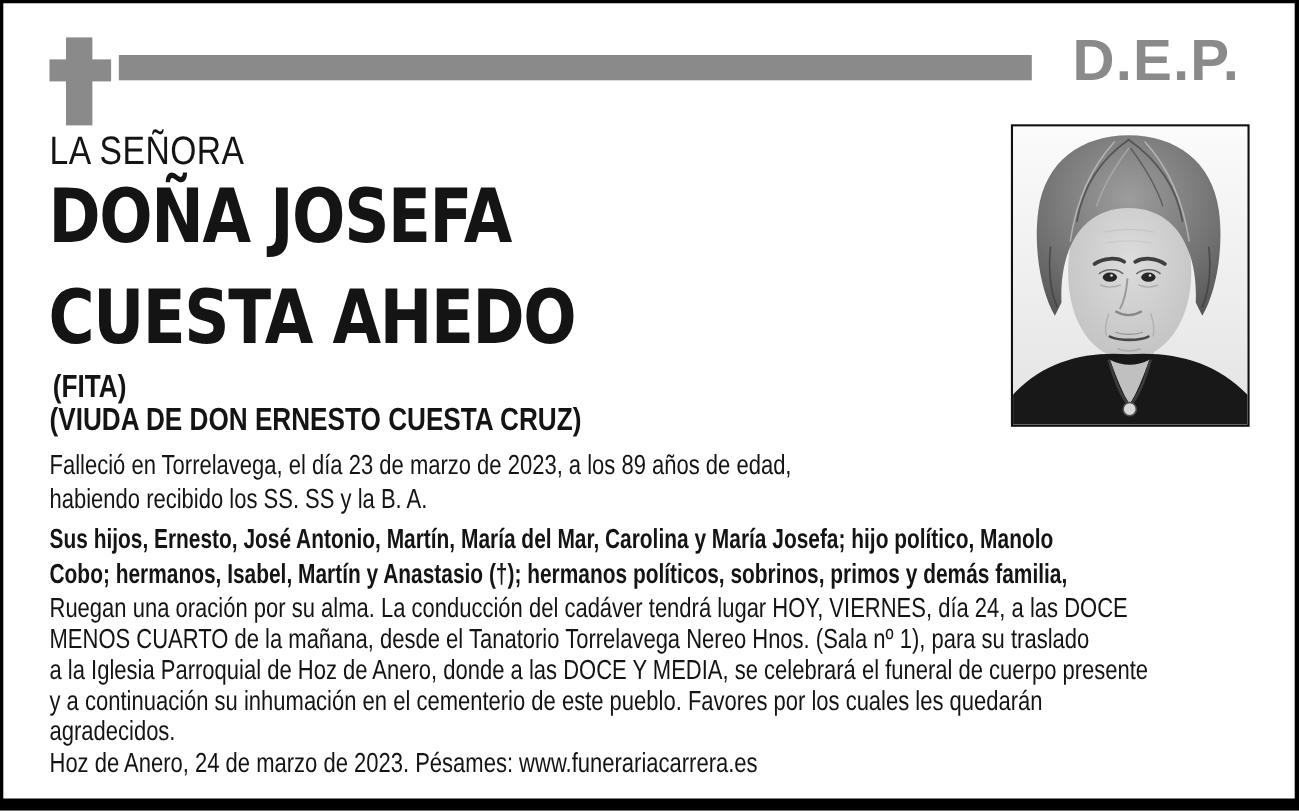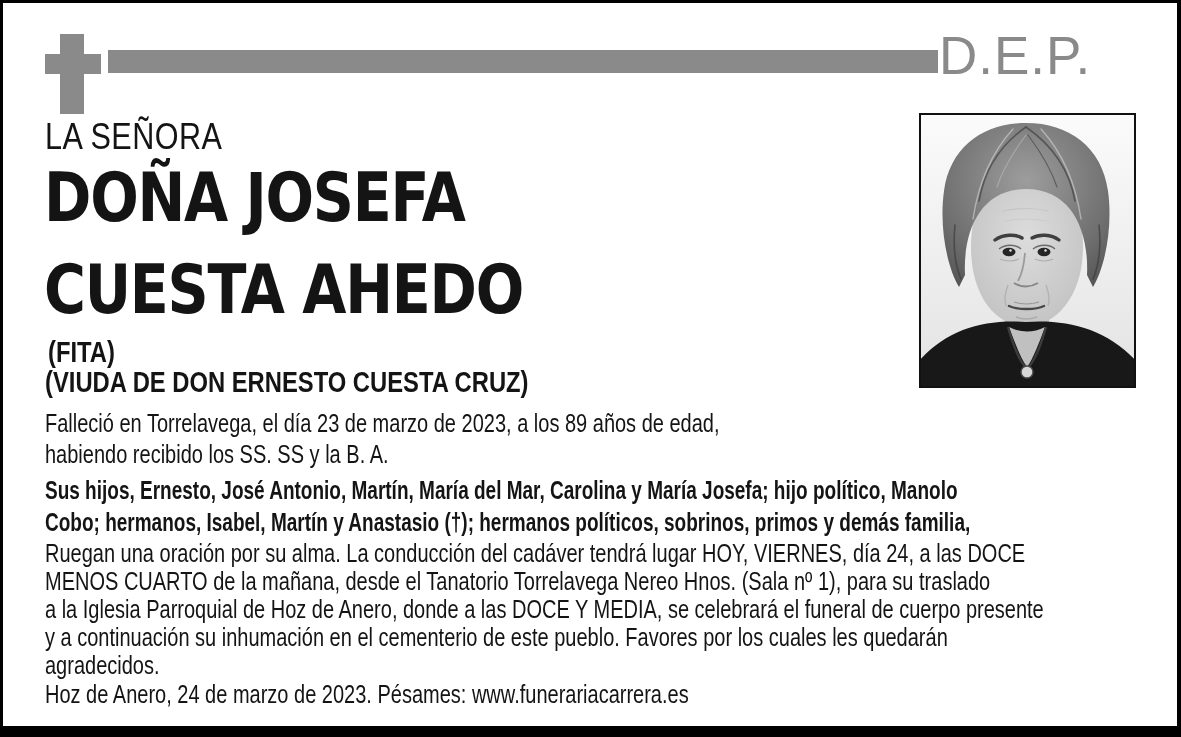--- a/index.html
+++ b/index.html
@@ -12,21 +12,21 @@
     border-right-width:4px;
     border-bottom-width:11px;
     overflow:hidden;
     font-family:"Liberation Sans", sans-serif;
     color:#141414;
   }
   .abs{position:absolute;}
   
   .cross{left:40px;top:26px;width:62px;height:86px;}
   .rule{left:105px;top:47px;width:830px;height:23px;background:#8a8a8a;}
-  .dep{left:936px;top:22px;font-size:53px;font-weight:400;color:#8a8a8a;letter-spacing:1px;white-space:nowrap;}
+  .dep{left:972px;top:22px;font-size:53px;font-weight:700;color:#8a8a8a;letter-spacing:1px;white-space:nowrap;}
   
   .photo{left:916px;top:110px;width:217px;height:275px;box-sizing:border-box;border:2px solid #111111;background:#f4f4f4;}
   .photo svg{display:block;width:100%;height:100%;}
   
   .cond{transform-origin:0 0;white-space:nowrap;}
   .honorific{left:42px;top:113px;font-size:36px;font-weight:400;transform:scaleX(.85);letter-spacing:0.5px;}
   .bigname{left:41px;top:149px;font-family:"DejaVu Sans","Liberation Sans",sans-serif;font-weight:700;font-size:68px;line-height:92px;transform:scaleX(.84);letter-spacing:-1.5px;}
   .fita{left:45px;top:333px;font-size:29px;font-weight:700;transform:scaleX(.82);}
   .viuda{left:42px;top:363px;font-size:29px;font-weight:700;transform:scaleX(.82);}
   .para{font-size:25px;transform:scaleX(.80);}

